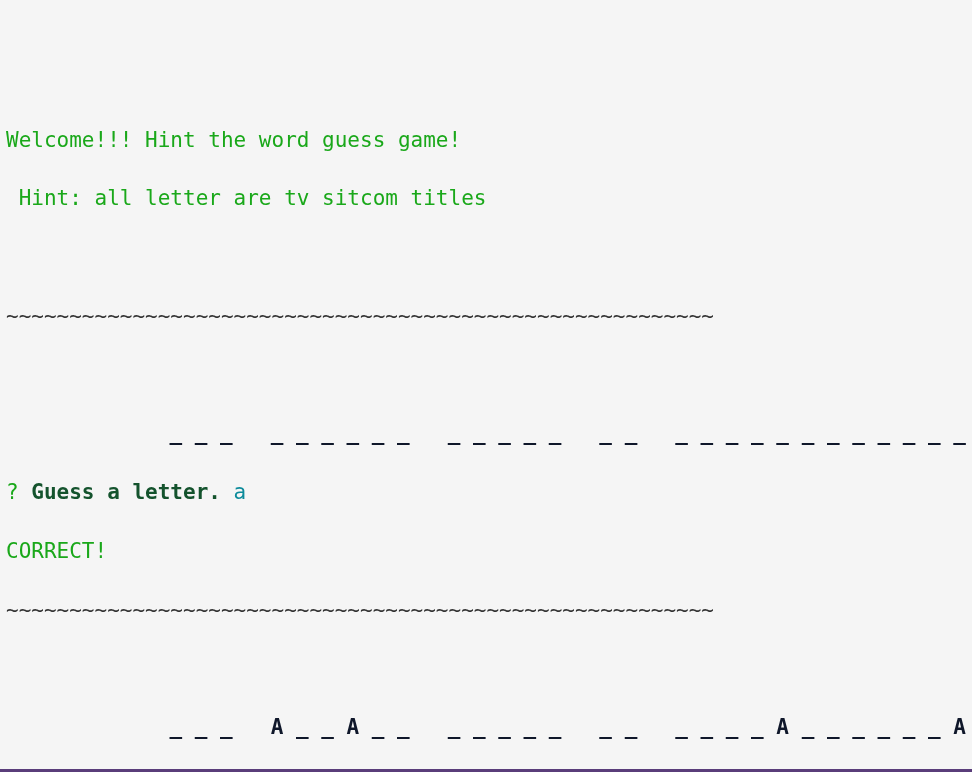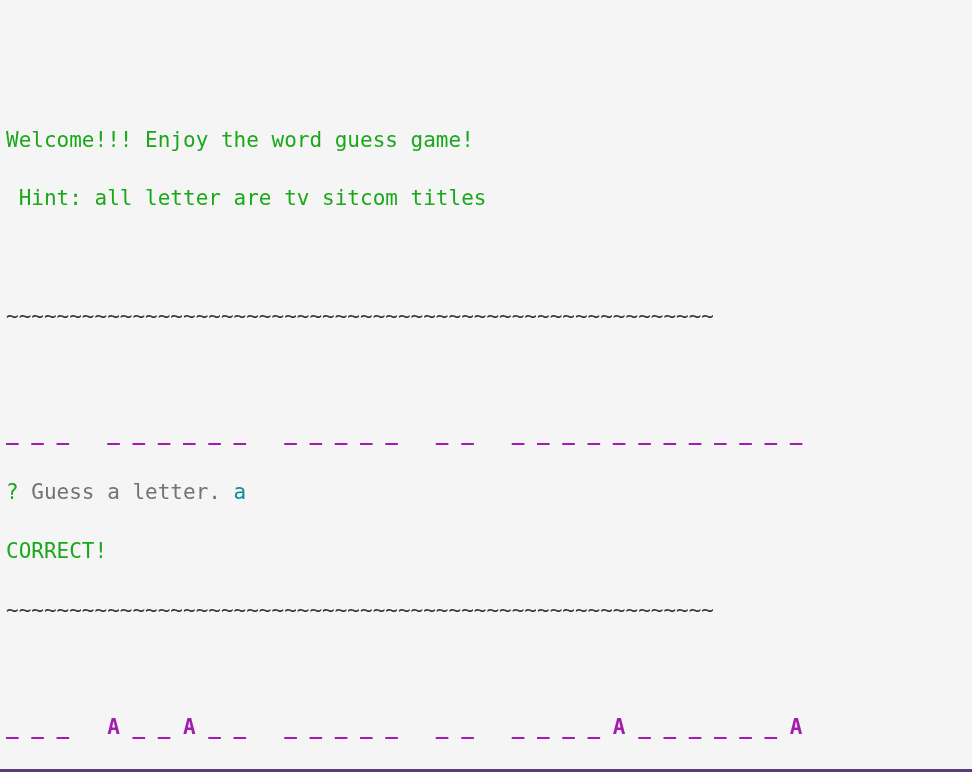--- a/index.html
+++ b/index.html
@@ -17,43 +17,44 @@
       color: #333;
       border-bottom: 3px solid #5a3d7a;
       width: 972px;
       height: 772px;
       overflow: hidden;
     }
     .green {
       color: #1aa81a;
     }
     .bold {
-      font-weight: normal;
-      color: #737373;
+      font-weight: bold;
+      color: #14532d;
     }
     .cyan {
       color: #0d8b9b;
     }
     .line {
       display: block;
     }
     .divider {
       color: #333;
     }
     .blanks {
-      color: #a21caf;
+      color: #0f172a;
       font-weight: bold;
+      text-align: right;
     }
   </style>
 </head>
 <body>
 
 
 
-<span class="line green">Welcome!!! Enjoy the word guess game!</span>
+<span class="line green">Welcome!!! Hint the word guess game!</span>
 <span class="line green"> Hint: all letter are tv sitcom titles</span>
 <span class="line"> </span>
 <span class="line divider">~~~~~~~~~~~~~~~~~~~~~~~~~~~~~~~~~~~~~~~~~~~~~~~~~~~~~~~~</span>
 <span class="line"> </span>
 <span class="line blanks">_ _ _   _ _ _ _ _ _   _ _ _ _ _   _ _   _ _ _ _ _ _ _ _ _ _ _ _</span>
 <span class="line"><span class="green">?</span><span class="bold"> Guess a letter. </span><span class="cyan">a</span></span>
 <span class="line green">CORRECT!</span>
 <span class="line divider">~~~~~~~~~~~~~~~~~~~~~~~~~~~~~~~~~~~~~~~~~~~~~~~~~~~~~~~~</span>
 <span class="line"> </span>
 <span class="line blanks">_ _ _   A _ _ A _ _   _ _ _ _ _   _ _   _ _ _ _ A _ _ _ _ _ _ A</span>

